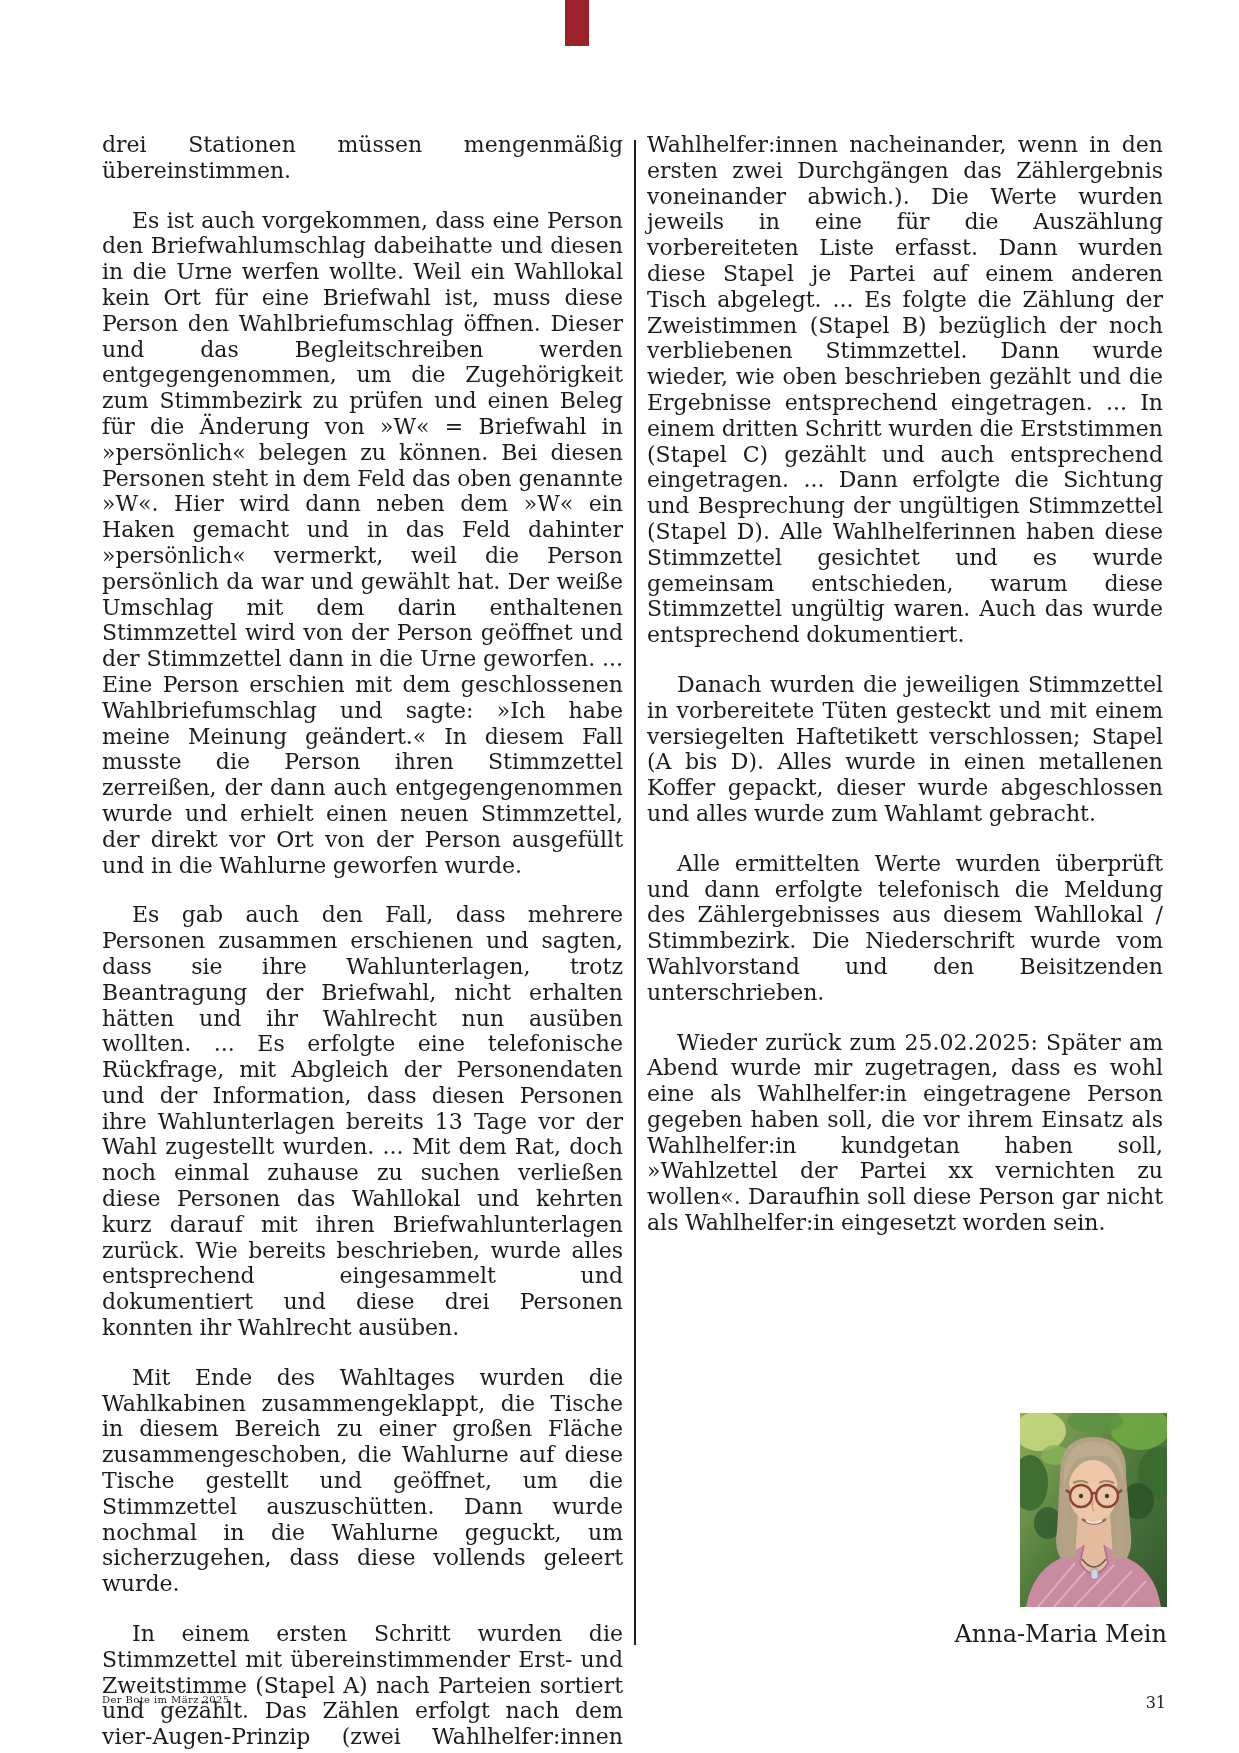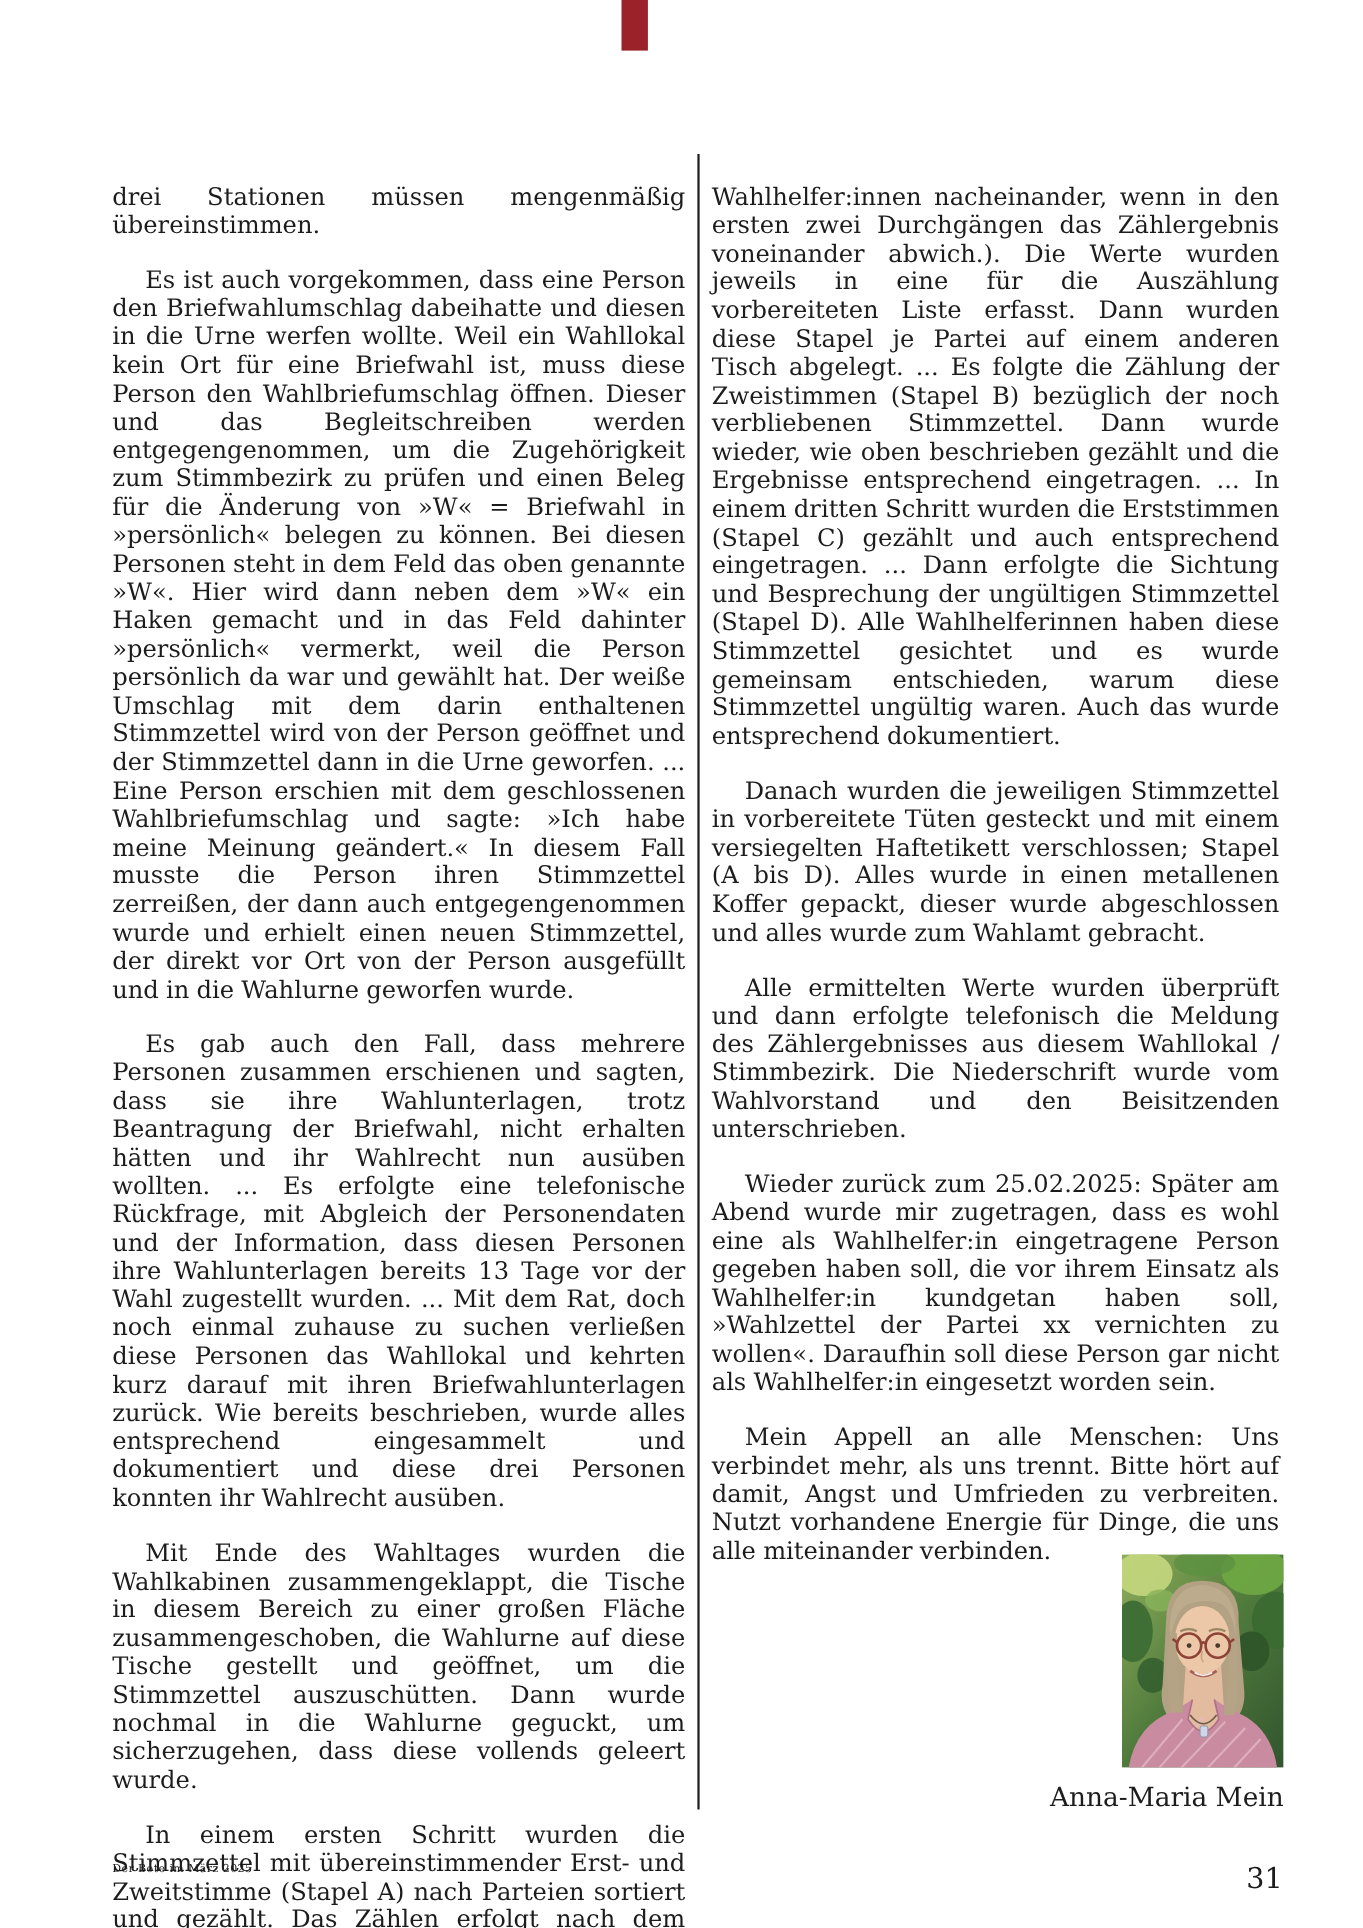--- a/index.html
+++ b/index.html
@@ -17,21 +17,21 @@
     background:#9b2228;
   }
   .col {
     position:absolute; top:132px;
     text-align:justify;
     font-size:22px; line-height:25.8px;
     hyphens:auto; -webkit-hyphens:auto;
     word-spacing:-0.02em;
   }
   .col p { margin:0 0 24px 0; text-indent:30px; }
-  .col p.noindent { text-indent:0;margin-top:35px; }
+  .col p.noindent { text-indent:0; }
   .col-left  { left:102px; width:521px; }
   .col-right { left:647px; width:516px; }
   .divider {
     position:absolute; left:634px; top:140px;
     width:2px; height:1505px;
     background:#1d1d1d;
   }
   .photo {
     position:absolute; left:1020px; top:1413px;
     width:147px; height:194px;
@@ -46,21 +46,21 @@
     color:#1c1c1c;
   }
   .footer-issue {
     position:absolute; left:102px; top:1694px;
     font-size:10px; letter-spacing:0.4px;
     color:#1c1c1c;
   }
   .footer-page {
     position:absolute; left:1100px; top:1693px;
     width:66px; text-align:right;
-    font-size:26px;
+    font-size:16px;
     color:#1c1c1c;
   }
 </style>
 </head>
 <body>
 
 <div class="page">
 
   <div class="red-tab"></div>
 
@@ -72,21 +72,20 @@
     <p>In einem ersten Schritt wurden die Stimmzettel mit übereinstimmender Erst- und Zweitstimme (Stapel A) nach Parteien sortiert und gezählt. Das Zählen erfolgt nach dem vier-Augen-Prinzip (zwei Wahlhelfer:innen nacheinander); gegebenenfalls auch sechs-Augen-Prinzip (drei</p>
   </div>
 
   <div class="divider"></div>
 
   <div class="col col-right">
     <p class="noindent">Wahlhelfer:innen nacheinander, wenn in den ersten zwei Durchgängen das Zählergebnis voneinander abwich.). Die Werte wurden jeweils in eine für die Auszählung vorbereiteten Liste erfasst. Dann wurden diese Stapel je Partei auf einem anderen Tisch abgelegt. ... Es folgte die Zählung der Zweistimmen (Stapel B) bezüglich der noch verbliebenen Stimmzettel. Dann wurde wieder, wie oben beschrieben gezählt und die Ergebnisse entsprechend eingetragen. ... In einem dritten Schritt wurden die Erststimmen (Stapel C) gezählt und auch entsprechend eingetragen. ... Dann erfolgte die Sichtung und Besprechung der ungültigen Stimmzettel (Stapel D). Alle Wahlhelferinnen haben diese Stimmzettel gesichtet und es wurde gemeinsam entschieden, warum diese Stimmzettel ungültig waren. Auch das wurde entsprechend dokumentiert.</p>
     <p>Danach wurden die jeweiligen Stimmzettel in vorbereitete Tüten gesteckt und mit einem versiegelten Haftetikett verschlossen; Stapel (A bis D). Alles wurde in einen metallenen Koffer gepackt, dieser wurde abgeschlossen und alles wurde zum Wahlamt gebracht.</p>
     <p>Alle ermittelten Werte wurden überprüft und dann erfolgte telefonisch die Meldung des Zählergebnisses aus diesem Wahllokal / Stimmbezirk. Die Niederschrift wurde vom Wahlvorstand und den Beisitzenden unterschrieben.</p>
     <p>Wieder zurück zum 25.02.2025: Später am Abend wurde mir zugetragen, dass es wohl eine als Wahlhelfer:in eingetragene Person gegeben haben soll, die vor ihrem Einsatz als Wahlhelfer:in kundgetan haben soll, »Wahlzettel der Partei xx vernichten zu wollen«. Daraufhin soll diese Person gar nicht als Wahlhelfer:in eingesetzt worden sein.</p>
-    <p>Mein Appell an alle Menschen: Uns verbindet mehr, als uns trennt. Bitte hört auf damit, Angst und Umfrieden zu verbreiten. Nutzt vorhandene Energie für Dinge, die uns alle miteinander verbinden.</p>
   </div>
 
   <div class="photo">
     <svg viewBox="0 0 147 194" width="147" height="194" xmlns="http://www.w3.org/2000/svg">
       <defs>
         <linearGradient id="bg" x1="0" y1="0" x2="1" y2="1">
           <stop offset="0" stop-color="#8fae5a"></stop>
           <stop offset="0.5" stop-color="#4f7a3c"></stop>
           <stop offset="1" stop-color="#32552e"></stop>
         </linearGradient>

